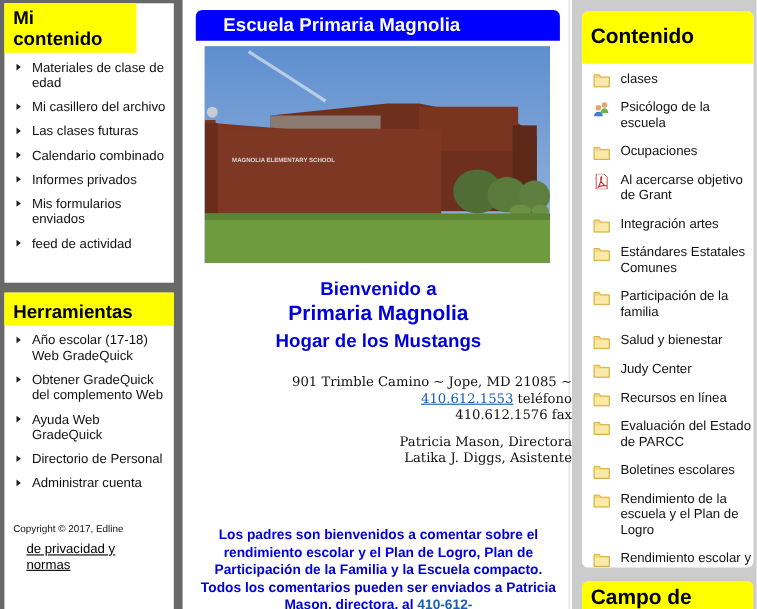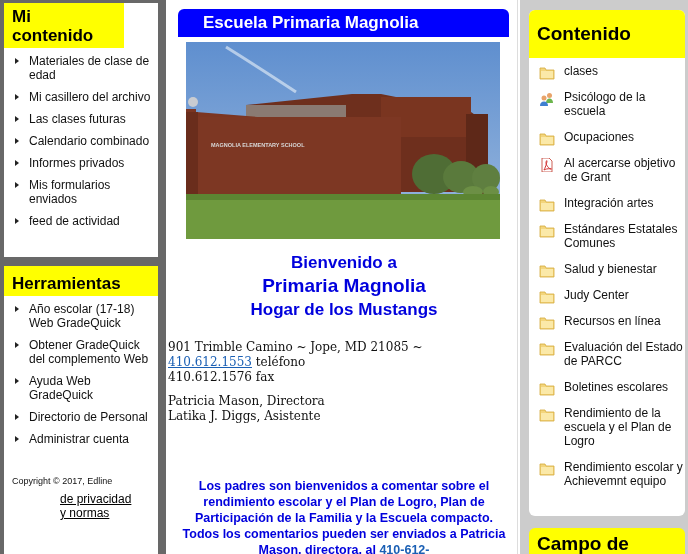--- a/index.html
+++ b/index.html
@@ -10,32 +10,32 @@
     #left-col { position: absolute; left: 0; top: 0; width: 166px; height: 554px; background: #686868; }
     .left-box { position: absolute; left: 4px; width: 154px; background: #ffffff; }
     .left-box .box-title { background: #ffff00; color: #000; font-weight: bold; font-size: 17px; line-height: 19px; padding: 4px 8px 3px 8px; }
     .left-box ul { list-style: none; padding: 6px 4px 4px 8px; }
     .left-box li { position: relative; padding-left: 17px; font-size: 12px; line-height: 14px; color: #111; margin-bottom: 8px; }
     .left-box li .bullet { position: absolute; left: 3px; top: 4px; width: 0; height: 0; border-top: 3px solid transparent; border-bottom: 3px solid transparent; border-left: 4px solid #222; }
     #box-mi { top: 3px; height: 254px; }
     #box-herr { top: 266px; height: 288px; }
     #box-herr .box-title { padding-top: 8px; }
     .copyright { font-size: 9px; color: #111; padding: 0 8px; margin-top: 18px; }
-    .privacy { font-size: 12px; color: #000; text-decoration: underline; padding: 0 20px; margin-top: 6px; display: block; margin-left: 36px; }
+    .privacy { font-size: 12px; color: #000; text-decoration: underline; padding: 0 20px; margin-top: 6px; display: block; }
 
     
     #center-col { position: absolute; left: 168px; top: 0; width: 352px; height: 554px; background: #ffffff; }
     #center-col .right-edge { position: absolute; right: 2px; top: 0; width: 1px; height: 554px; background: #dddddd; }
     .center-header { position: absolute; left: 10px; top: 9px; width: 331px; height: 28px; background: #0000ff; border-radius: 6px 6px 0 0; color: #fff; font-weight: bold; font-size: 17px; line-height: 28px; padding-left: 25px; }
     .school-photo { position: absolute; left: 18px; top: 42px; width: 314px; height: 197px; overflow: hidden; background: #6f9ad2; }
     .welcome { position: absolute; left: 0; width: 352px; text-align: center; color: #0000dd; font-weight: bold; }
     .w1 { top: 253px; font-size: 17px; }
     .w2 { top: 275px; font-size: 19px; }
     .w3 { top: 300px; font-size: 17px; }
-    .serif-block { position: absolute; left: 0; width: 352px; text-align: left; font-family: "DejaVu Serif", serif; font-size: 12px; line-height: 15px; color: #111; }
+    .serif-block { position: absolute; left: 0; width: 352px; text-align: right; font-family: "DejaVu Serif", serif; font-size: 12px; line-height: 15px; color: #111; }
     .addr { top: 340px; }
     .staff { top: 394px; }
     .serif-block a, .parent-msg a { color: #1a5fb4; text-decoration: underline; }
     .parent-msg { position: absolute; left: 12px; top: 478px; width: 328px; text-align: center; color: #0000dd; font-weight: bold; font-size: 12.5px; line-height: 16px; }
 
     
     #right-col { position: absolute; left: 520px; top: 0; width: 168px; height: 554px; background: #cccccc; }
     .right-box { position: absolute; left: 9px; width: 156px; background: #ffffff; border-radius: 6px; overflow: hidden; }
     #box-contenido { top: 10px; height: 506px; }
     .right-box .box-title { background: #ffff00; color: #000; font-weight: bold; font-size: 19px; line-height: 24px; padding: 12px 8px; }
@@ -177,20 +177,27 @@
             <path d="M1 2h5l1 2h8v9H1z" fill="#f3d57c" stroke="#d4a93a" stroke-width="0.8"></path>
             <rect x="2" y="5" width="12" height="7" fill="#fbe9a8"></rect>
           </svg>
         <span>Estándares Estatales Comunes</span>
       </li>
       <li>
         <svg class="icon" viewBox="0 0 16 14">
             <path d="M1 2h5l1 2h8v9H1z" fill="#f3d57c" stroke="#d4a93a" stroke-width="0.8"></path>
             <rect x="2" y="5" width="12" height="7" fill="#fbe9a8"></rect>
           </svg>
+        <span>Participación de la familia</span>
+      </li>
+      <li>
+        <svg class="icon" viewBox="0 0 16 14">
+            <path d="M1 2h5l1 2h8v9H1z" fill="#f3d57c" stroke="#d4a93a" stroke-width="0.8"></path>
+            <rect x="2" y="5" width="12" height="7" fill="#fbe9a8"></rect>
+          </svg>
         <span>Salud y bienestar</span>
       </li>
       <li>
         <svg class="icon" viewBox="0 0 16 14">
             <path d="M1 2h5l1 2h8v9H1z" fill="#f3d57c" stroke="#d4a93a" stroke-width="0.8"></path>
             <rect x="2" y="5" width="12" height="7" fill="#fbe9a8"></rect>
           </svg>
         <span>Judy Center</span>
       </li>
       <li>

